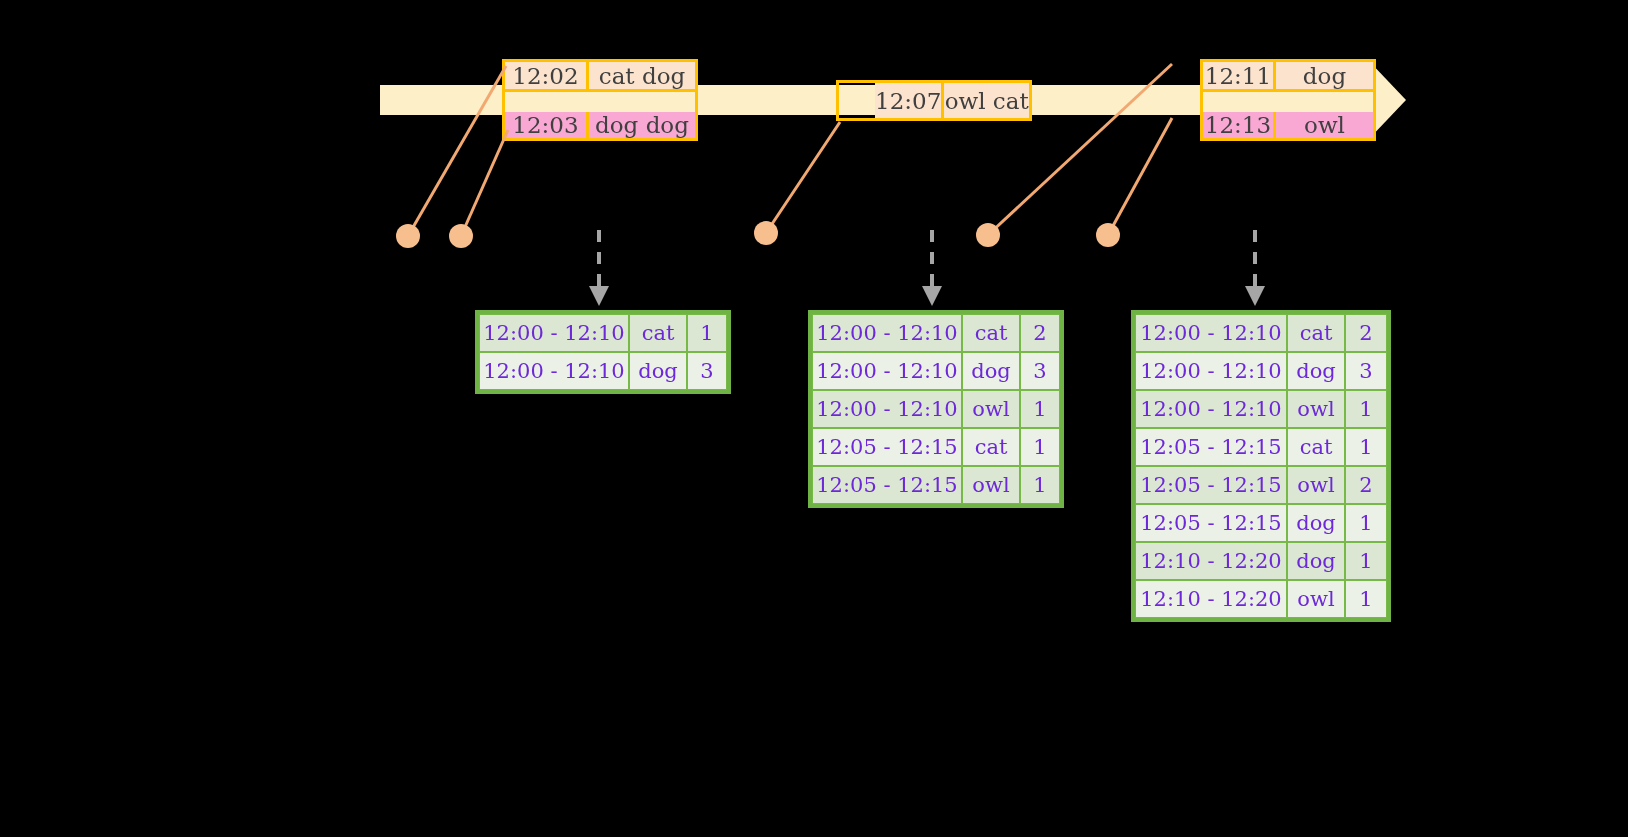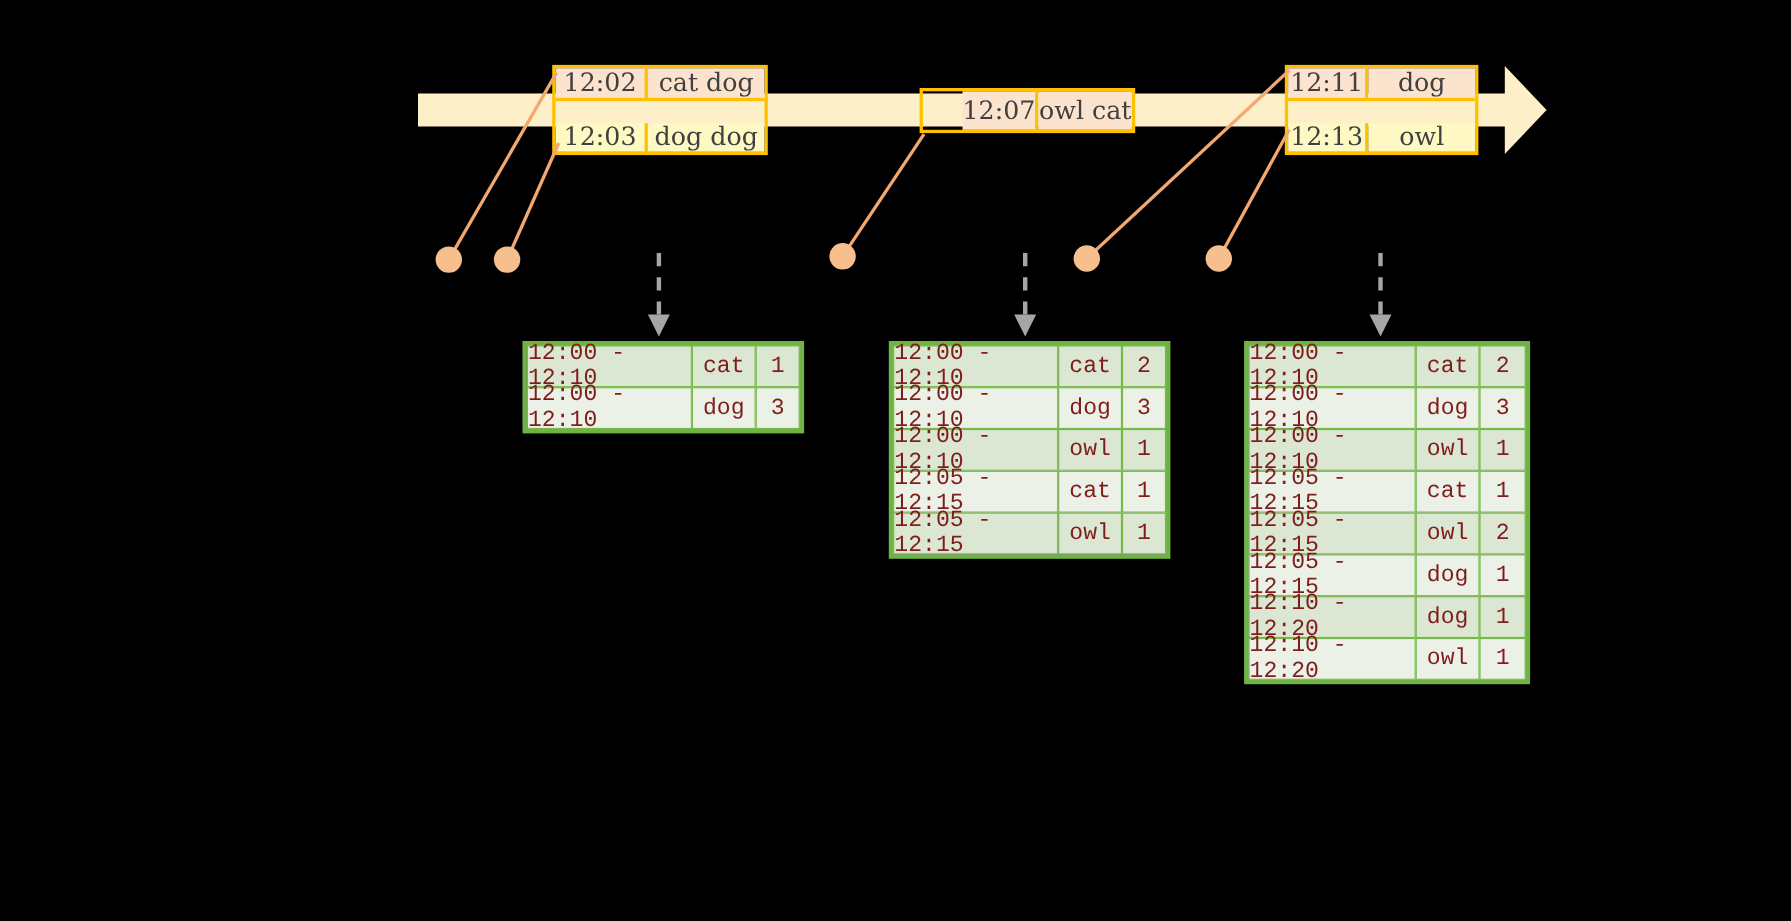--- a/index.html
+++ b/index.html
@@ -18,47 +18,47 @@
   .ev{position:absolute;border:3px solid #FFC000;box-sizing:border-box;
       display:flex;flex-direction:column;}
   .ev-row{display:flex;flex:1;}
   .ev-row + .ev-row{border-top:3px solid #FFC000;}
   .ev-time{display:flex;align-items:center;justify-content:center;
            border-right:3px solid #FFC000;box-sizing:border-box;
            font-size:23px;color:#404040;}
   .ev-val{display:flex;align-items:center;justify-content:center;
           box-sizing:border-box;font-size:23px;color:#404040;}
   .shade-a{background:#FCE3CD;}
-  .shade-b{background:#fef9c3;margin-top:20px;}
+  .shade-b{background:#f9a8d4;margin-top:20px;}
 
   #ev1{left:502px;top:59px;width:196px;height:82px;}
   #ev1 .ev-time{width:84px;}
   #ev1 .ev-val{width:106px;}
   #ev2{left:836px;top:80px;width:196px;height:41px;padding-left:36px;}
   #ev2 .ev-time{width:84px;}
   #ev2 .ev-val{width:106px;}
-  #ev3{left:1168px;top:59px;width:176px;height:82px;}
+  #ev3{left:1200px;top:59px;width:176px;height:82px;}
   #ev3 .ev-time{width:73px;}
   #ev3 .ev-val{width:97px;}
 
   
   .dot{position:absolute;width:24px;height:24px;border-radius:50%;
        background:#F7BE8E;}
   .connector{position:absolute;left:0;top:0;width:1628px;height:837px;
              pointer-events:none;}
 
   
   .darrow{position:absolute;width:24px;height:80px;}
 
   
   .rt{position:absolute;border:4px solid #6FB344;box-sizing:border-box;}
   .rt-row{display:flex;}
   .rt-c{box-sizing:border-box;display:flex;align-items:center;
-        justify-content:center;font-size:21px;color:#7f1d1d;height:38px;
-        border:1px solid #76B947;font-family:Liberation Mono, monospace;}
+        justify-content:center;font-size:21px;color:#6d28d9;height:38px;
+        border:1px solid #76B947;}
   .g-a{background:#DBE7D2;}
   .g-b{background:#ECF1E7;}
   .rt .c-win{width:150px;}
   .rt .c-key{width:58px;text-align:center;}
   .rt .c-cnt{width:40px;}
   #rt1{left:475px;top:310px;}
   #rt2{left:808px;top:310px;}
   #rt3{left:1131px;top:310px;}
   #rt3 .c-win{width:152px;}
   #rt3 .c-key{width:58px;}

